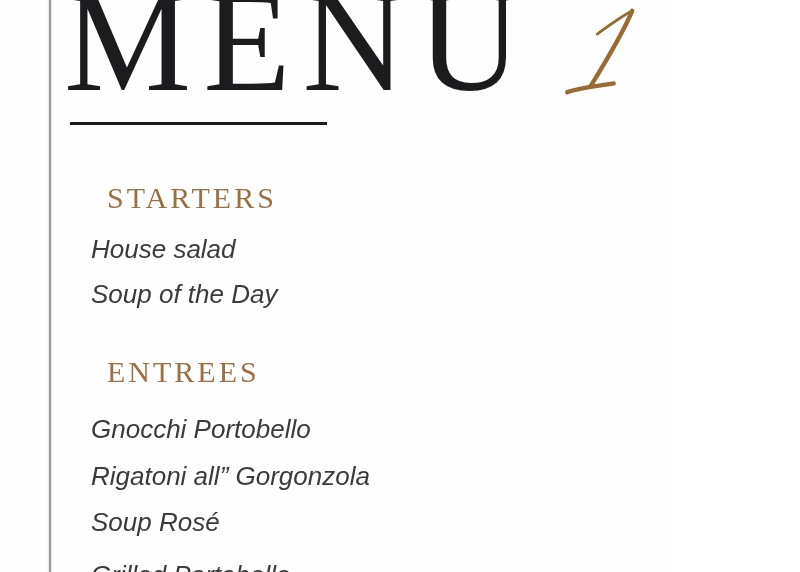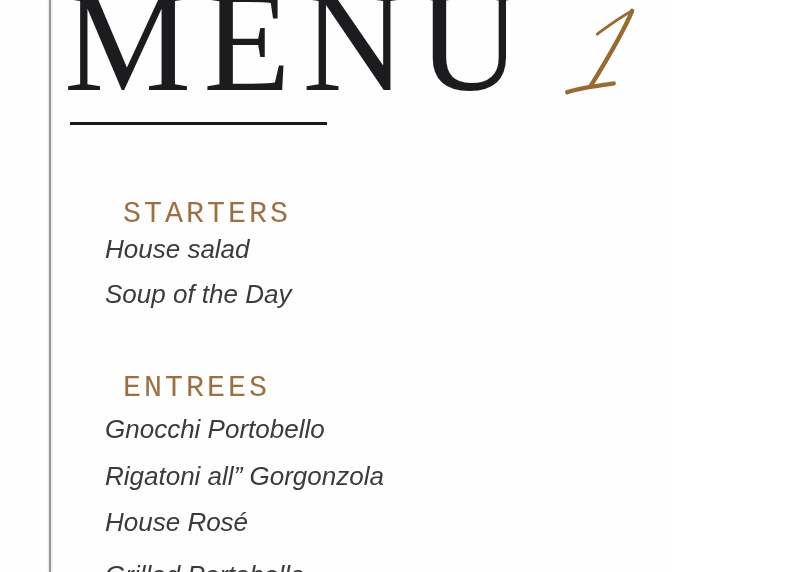--- a/index.html
+++ b/index.html
@@ -46,35 +46,35 @@
     position: absolute;
     left: 70px;
     top: 122px;
     width: 257px;
     height: 3px;
     background: #1b1b1d;
   }
 
   .section-heading {
     position: absolute;
-    margin: 16px;
-    font-family: Liberation Mono, monospace;
+    margin: 0;
+    font-family: Liberation Serif, serif;
     font-weight: 400;
     font-size: 30px;
     line-height: 1;
     letter-spacing: 3px;
     color: #9d7043;
     white-space: nowrap;
   }
   #starters-heading { left: 107px; top: 183px; }
   #entrees-heading  { left: 107px; top: 357px; }
 
   .menu-item {
     position: absolute;
-    left: 105px;
+    left: 91px;
     margin: 0;
     font-family: "Liberation Sans", sans-serif;
     font-style: italic;
     font-size: 26px;
     line-height: 1;
     color: #3b3b3d;
     white-space: nowrap;
   }
   #item-s0 { top: 236px; }
   #item-s1 { top: 281px; }
@@ -106,17 +106,17 @@
   <section>
     <h2 id="starters-heading" class="section-heading">STARTERS</h2>
     <p id="item-s0" class="menu-item">House salad</p>
     <p id="item-s1" class="menu-item">Soup of the Day</p>
   </section>
 
   <section>
     <h2 id="entrees-heading" class="section-heading">ENTREES</h2>
     <p id="item-e0" class="menu-item">Gnocchi Portobello</p>
     <p id="item-e1" class="menu-item">Rigatoni all” Gorgonzola</p>
-    <p id="item-e2" class="menu-item">House Rosé</p>
+    <p id="item-e2" class="menu-item">Soup Rosé</p>
     <p id="item-e3" class="menu-item">Grilled Portobello</p>
   </section>
 
 </div>
 
 </body></html>

